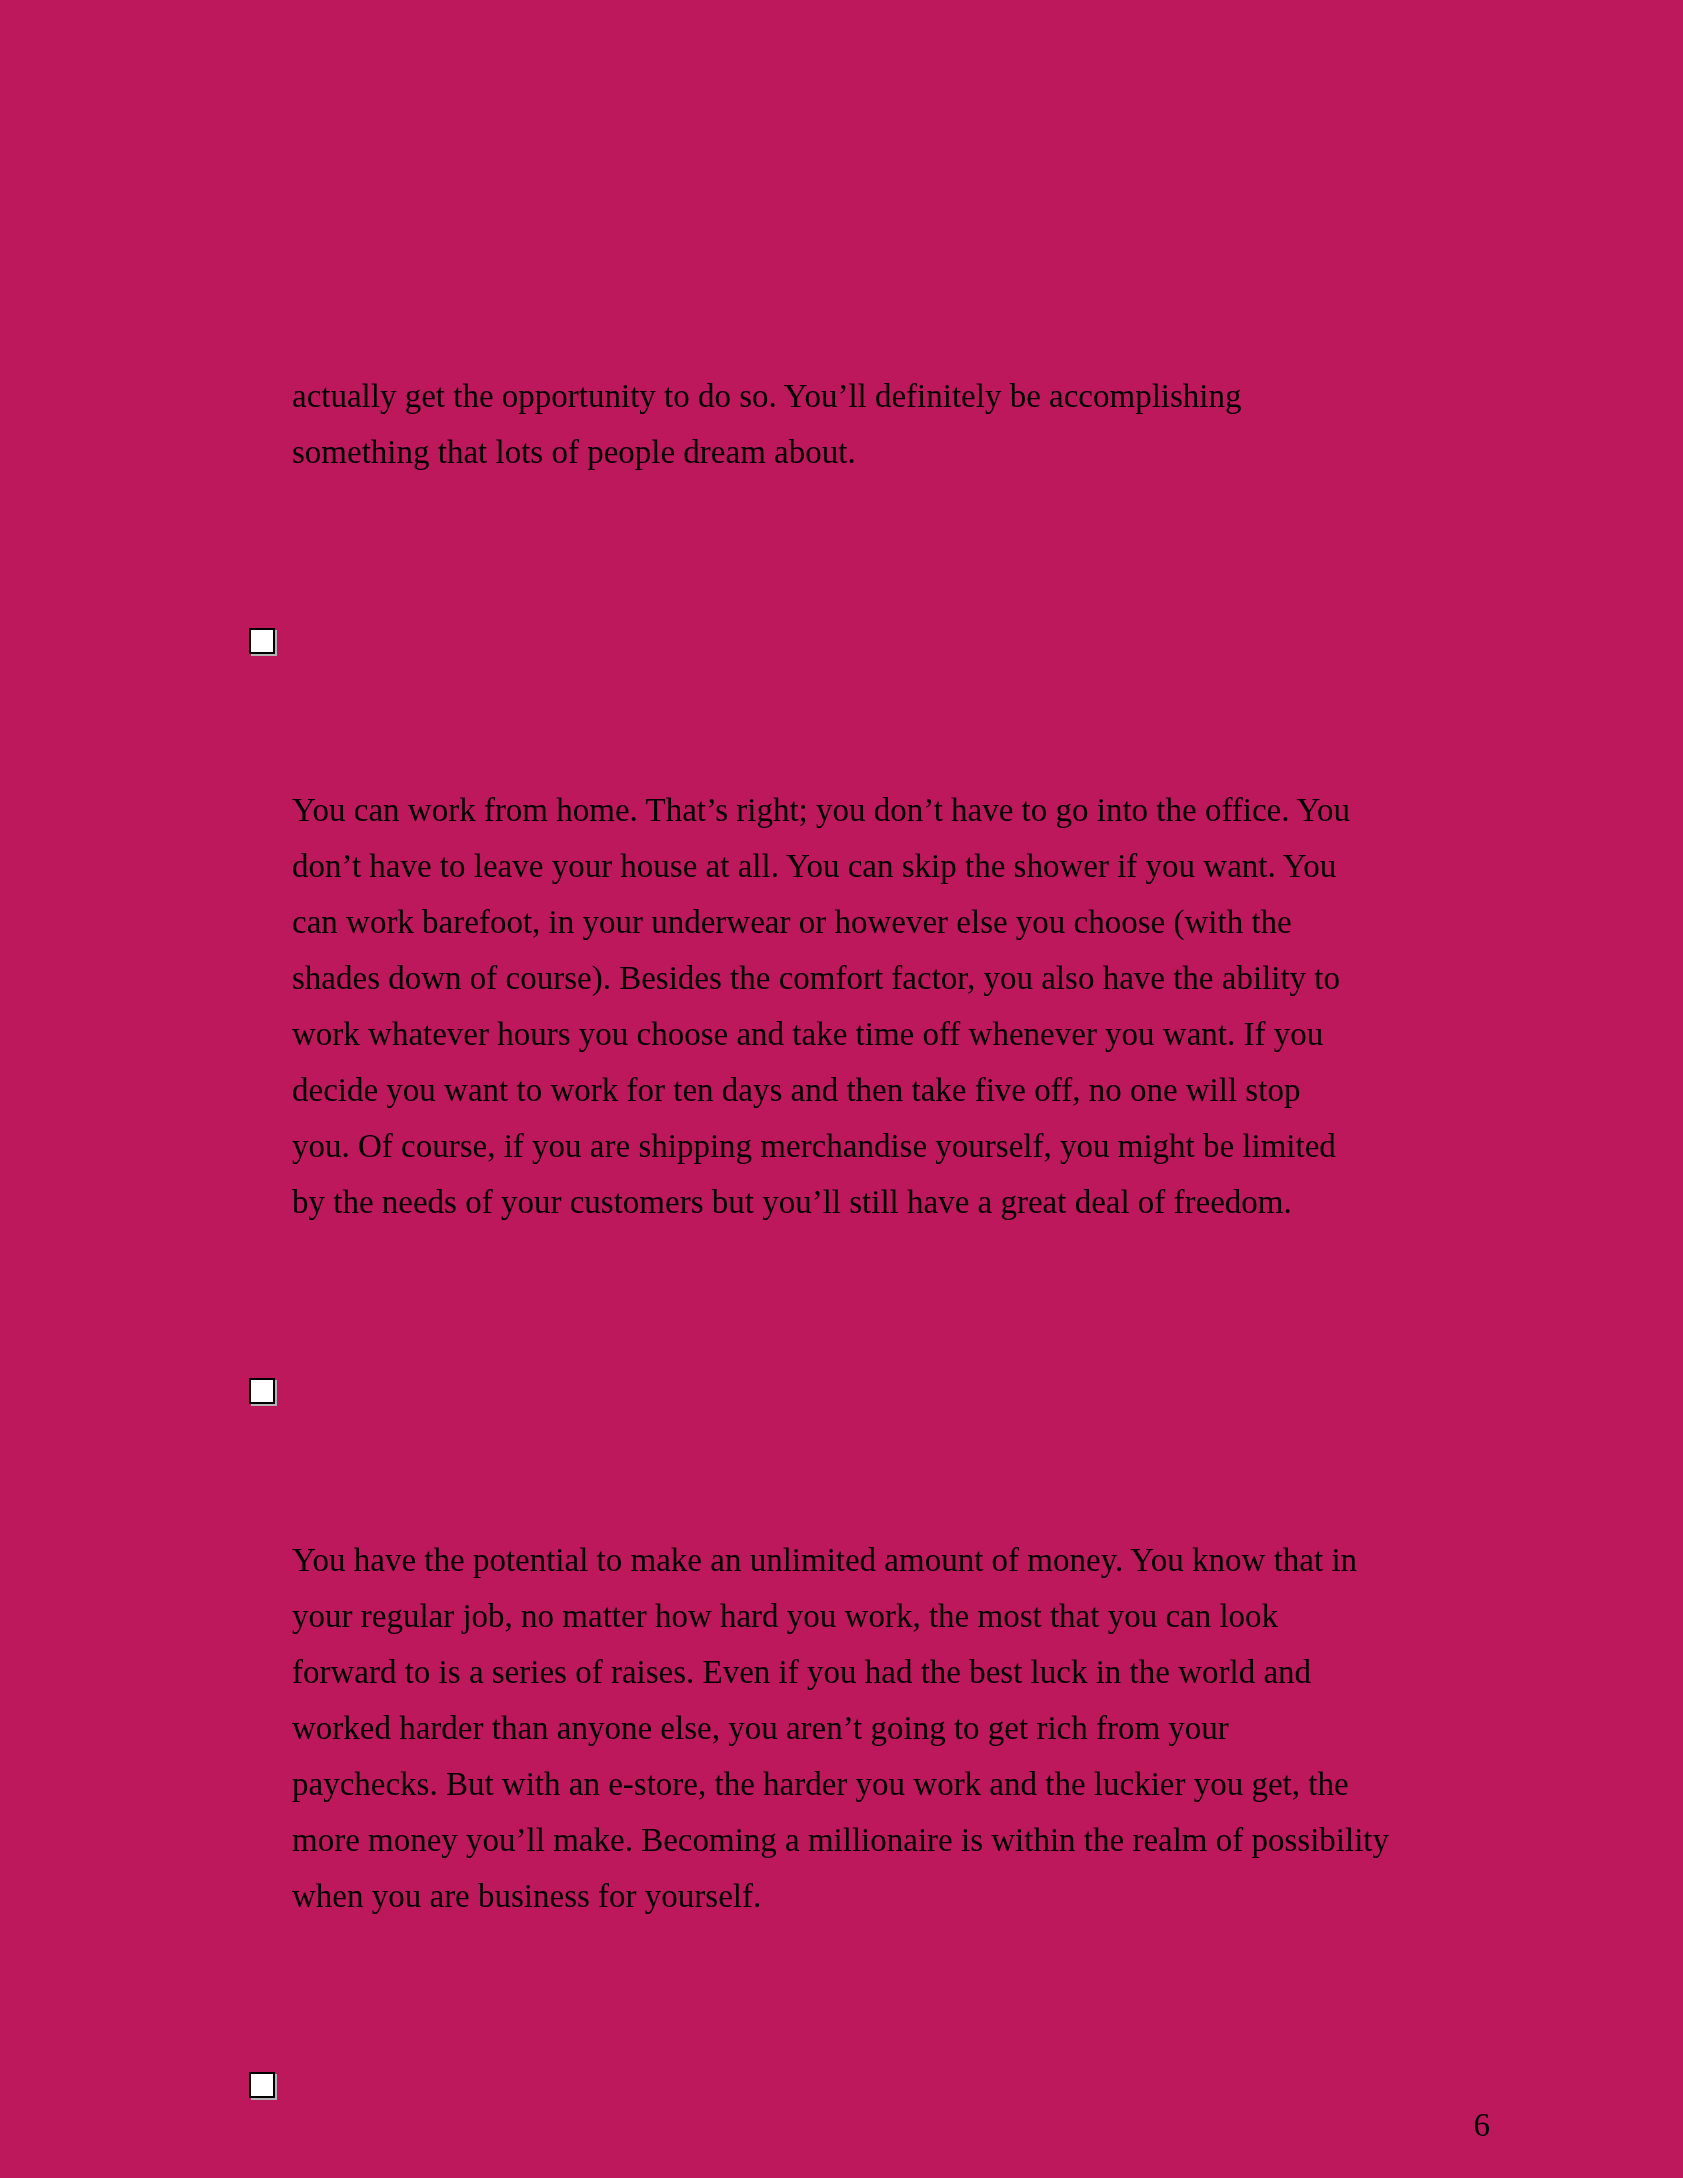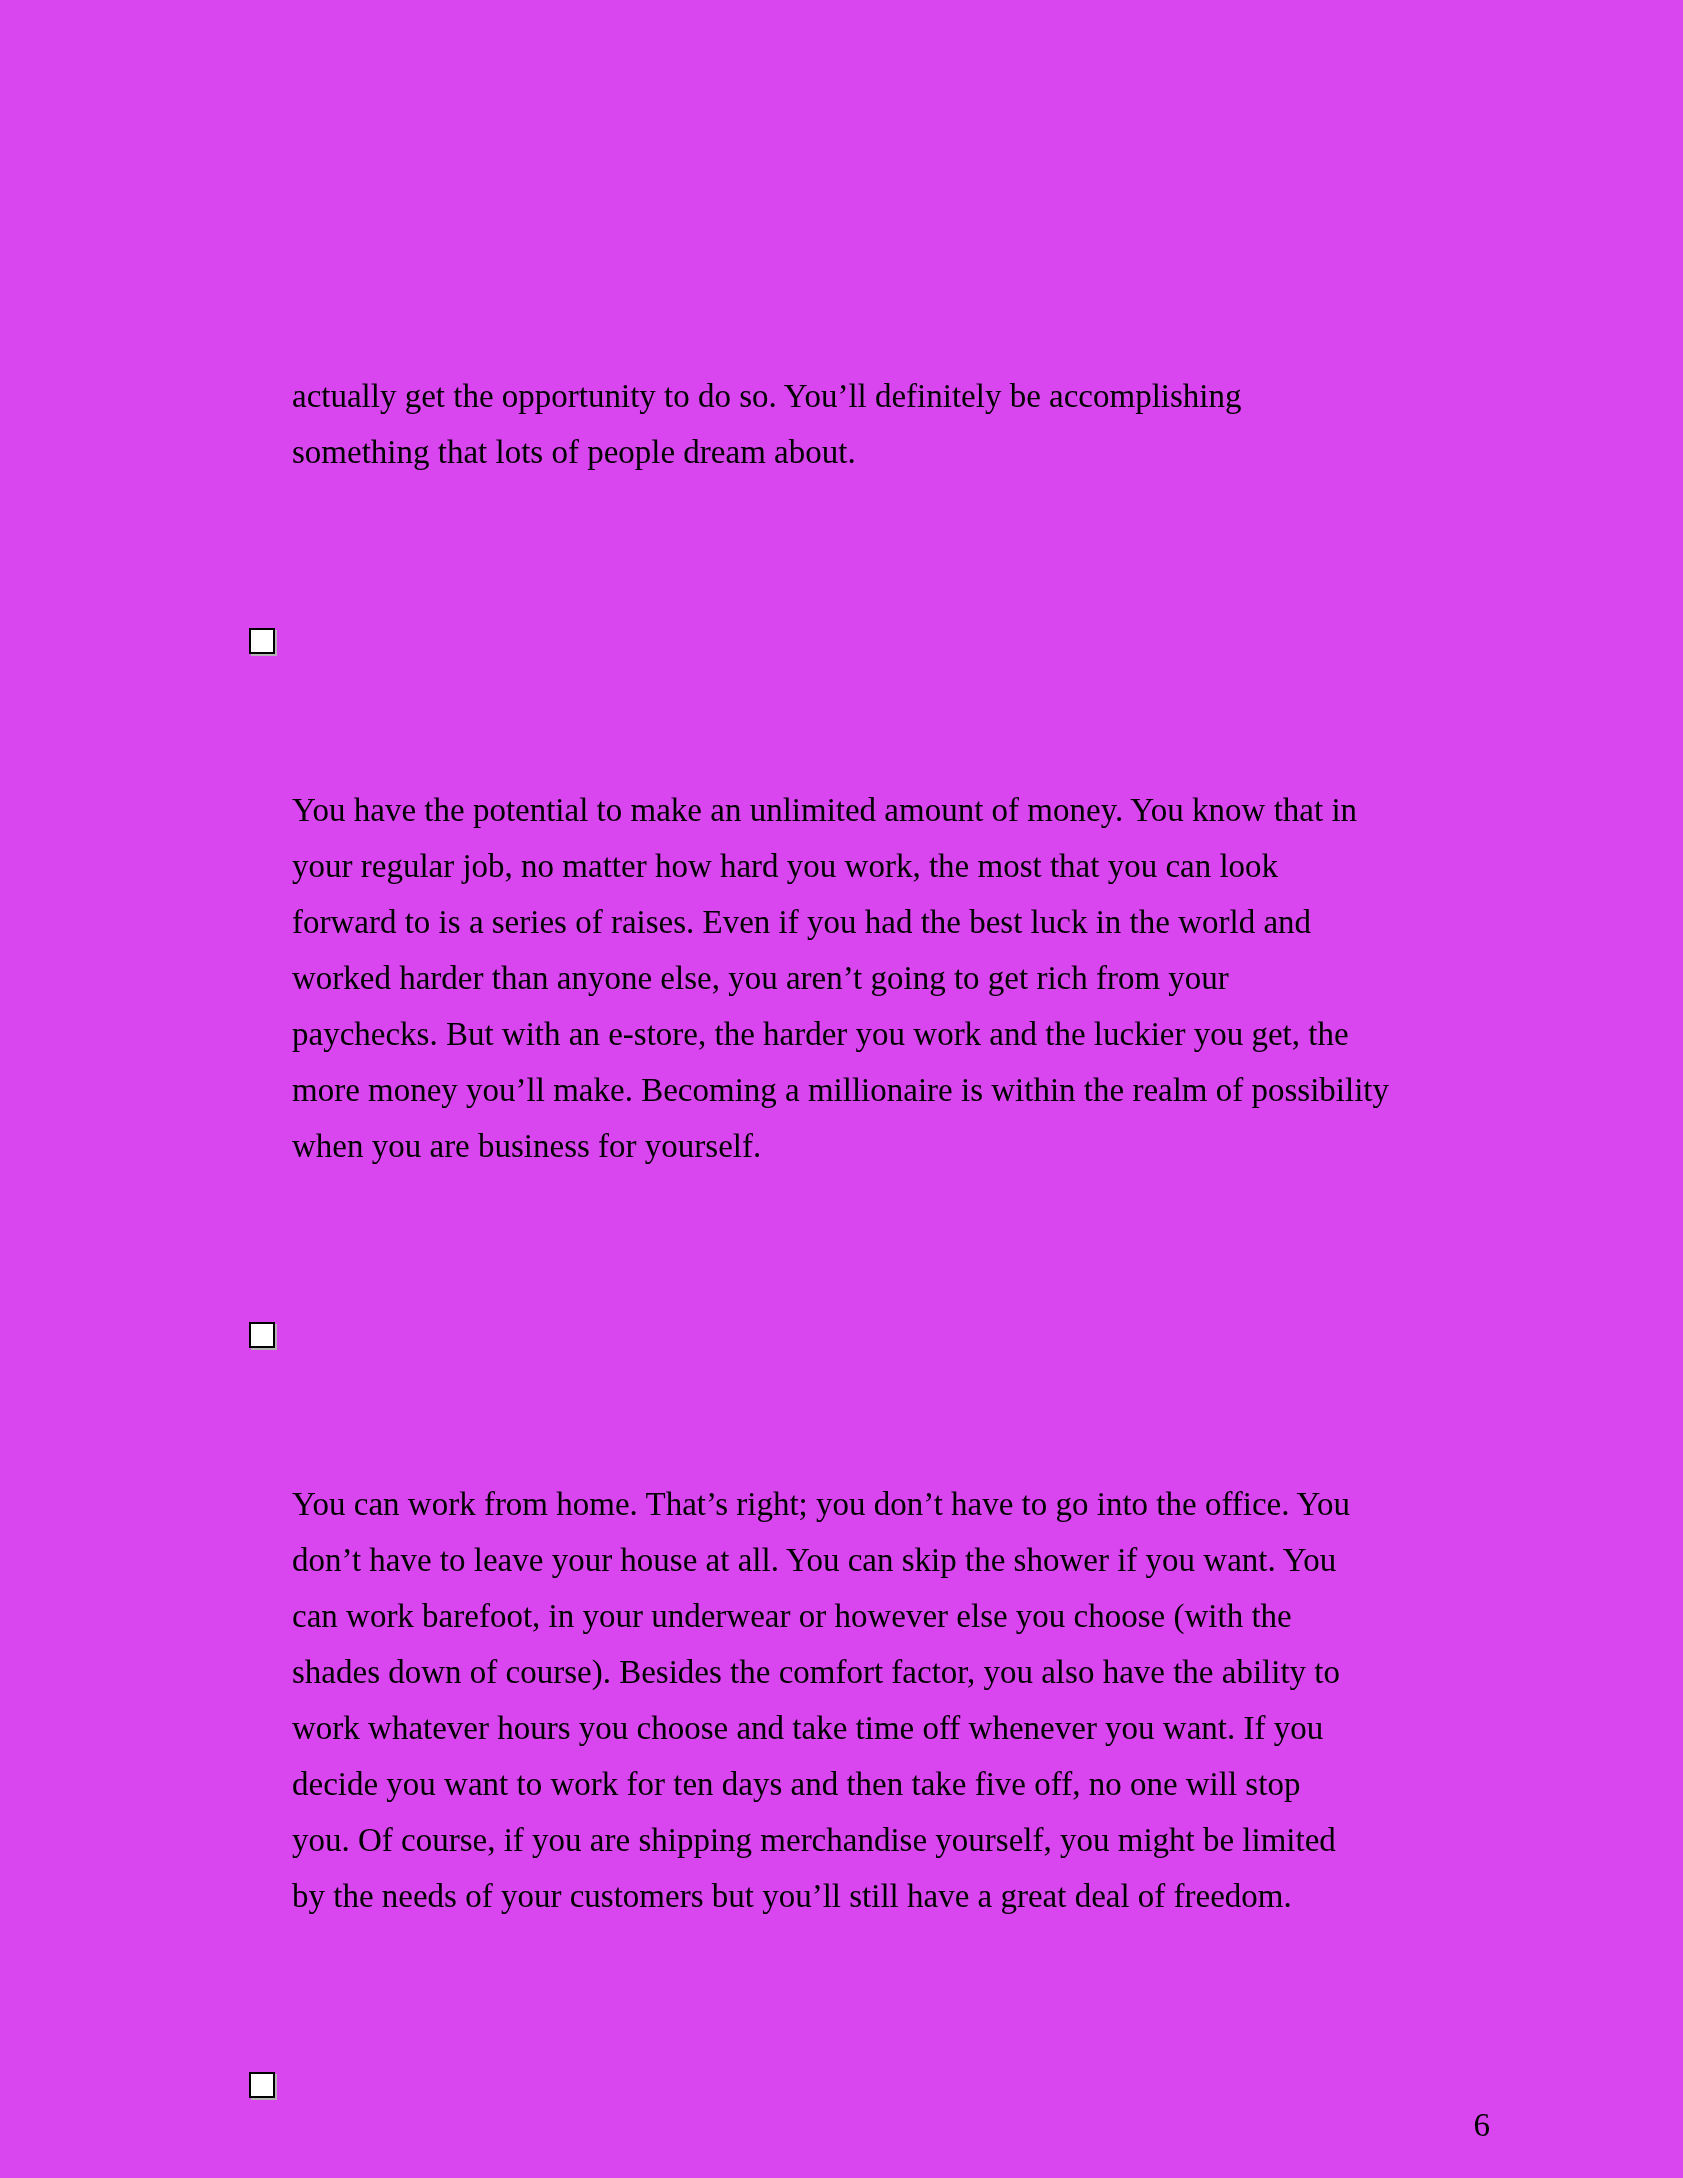--- a/index.html
+++ b/index.html
@@ -4,21 +4,21 @@
 <style>
   html, body {
     margin: 0;
     padding: 0;
     background: #ffffff;
   }
   .page {
     position: relative;
     width: 1683px;
     height: 2178px;
-    background: #d946ef;
+    background: #be185d;
     color: #000000;
     overflow: hidden;
     font-family: "Liberation Serif", "DejaVu Serif", serif;
   }
   .content {
     position: absolute;
     left: 292px;
     top: 200px;
     width: 1193px;
     font-size: 33px;
@@ -62,39 +62,39 @@
 <div class="page">
   <div class="content" id="paragraphs">
   <div class="para">
     
     <div class="lines">actually get the opportunity to do so. You’ll definitely be accomplishing
 something that lots of people dream about.</div>
   </div>
 
   <div class="para">
     <span class="checkbox"></span>
-    <div class="lines">You have the potential to make an unlimited amount of money. You know that in
-your regular job, no matter how hard you work, the most that you can look
-forward to is a series of raises. Even if you had the best luck in the world and
-worked harder than anyone else, you aren’t going to get rich from your
-paychecks. But with an e-store, the harder you work and the luckier you get, the
-more money you’ll make. Becoming a millionaire is within the realm of possibility
-when you are business for yourself.</div>
-  </div>
-
-  <div class="para">
-    <span class="checkbox"></span>
     <div class="lines">You can work from home. That’s right; you don’t have to go into the office. You
 don’t have to leave your house at all. You can skip the shower if you want. You
 can work barefoot, in your underwear or however else you choose (with the
 shades down of course). Besides the comfort factor, you also have the ability to
 work whatever hours you choose and take time off whenever you want. If you
 decide you want to work for ten days and then take five off, no one will stop
 you. Of course, if you are shipping merchandise yourself, you might be limited
 by the needs of your customers but you’ll still have a great deal of freedom.</div>
+  </div>
+
+  <div class="para">
+    <span class="checkbox"></span>
+    <div class="lines">You have the potential to make an unlimited amount of money. You know that in
+your regular job, no matter how hard you work, the most that you can look
+forward to is a series of raises. Even if you had the best luck in the world and
+worked harder than anyone else, you aren’t going to get rich from your
+paychecks. But with an e-store, the harder you work and the luckier you get, the
+more money you’ll make. Becoming a millionaire is within the realm of possibility
+when you are business for yourself.</div>
   </div>
 
   <div class="para">
     <span class="checkbox"></span>
     
   </div>
 
 </div>
   <div class="footer">6</div>
 </div>

